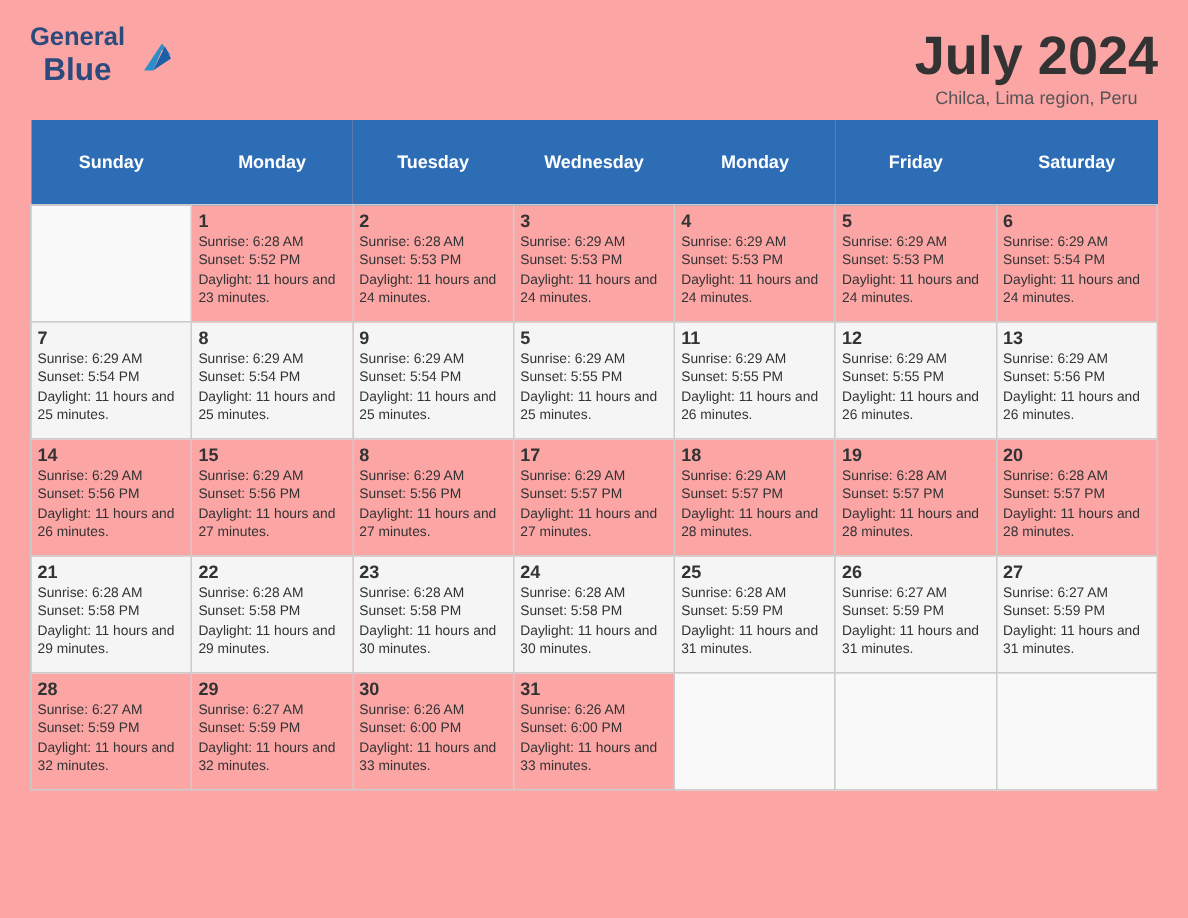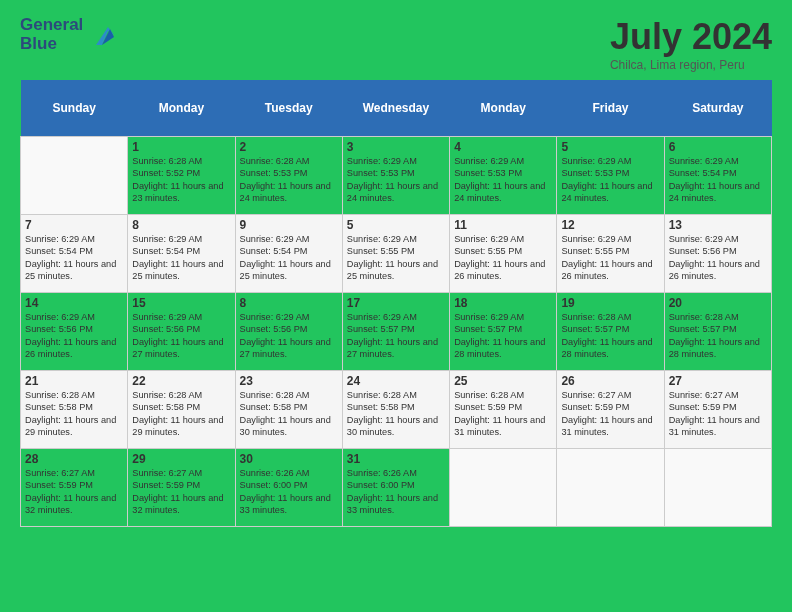--- a/index.html
+++ b/index.html
@@ -7,34 +7,34 @@
       font-family: Arial, sans-serif;
       background: #fff;
       width: 792px;
       height: 612px;
       overflow: hidden;
     }
     .page {
       width: 792px;
       height: 612px;
       padding: 16px 20px 12px 20px;
-      background: #22c55e;
+      background: #fca5a5;
     }
     .header {
       display: flex;
       justify-content: space-between;
       align-items: flex-start;
       margin-bottom: 8px;
     }
     .logo {
       display: flex;
       align-items: center;
     }
     .title-area {
-      text-align: left;
+      text-align: center;
     }
     .month-title {
       font-size: 36px;
       font-weight: bold;
       color: #333;
     }
     .subtitle {
       font-size: 12px;
       color: #555;
     }
@@ -86,21 +86,21 @@
 </head>
 <body>
 
 <div class="page">
   <div class="header">
     <div class="logo">
       <div>
         <div style="display:flex; align-items:center;">
           <div>
             <div style="font-size:17px; font-weight:bold; color:#2c4a7c; line-height:1.1;">General</div>
-            <div style="font-size:17px; font-weight:bold; color:#2c4a7c; line-height:1.1;">Blue</div>
+            <div style="font-size:21px; font-weight:bold; color:#2c4a7c; line-height:1.1;text-align:center;">Blue</div>
           </div>
           <svg width="32" height="32" viewBox="0 0 32 32" style="margin-left:3px; margin-top:-4px;">
             <polygon points="10,28 22,10 28,18 22,14 16,28" fill="#2c8dc8"></polygon>
             <polygon points="16,28 24,12 28,20" fill="#1a5fa8"></polygon>
           </svg>
         </div>
       </div>
     </div>
     <div class="title-area">
       <div class="month-title">July 2024</div>

